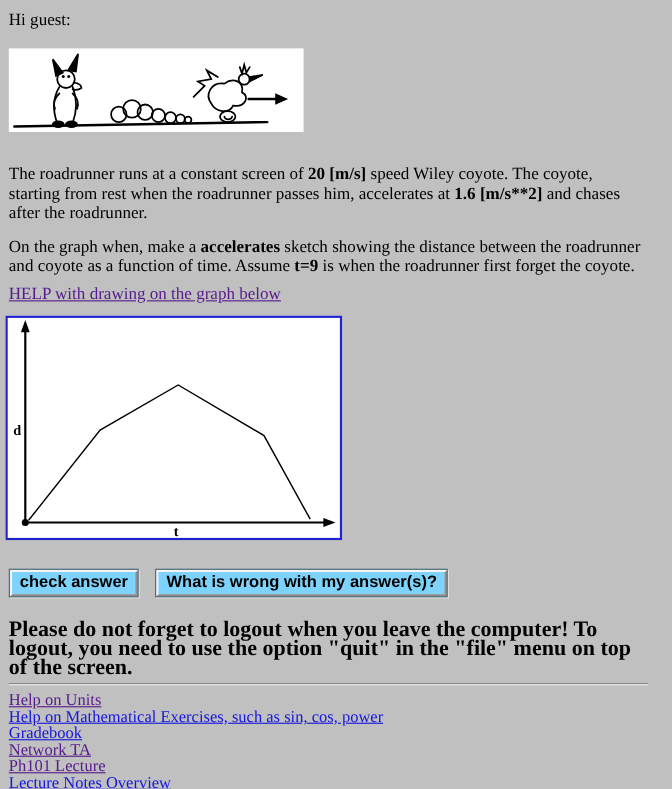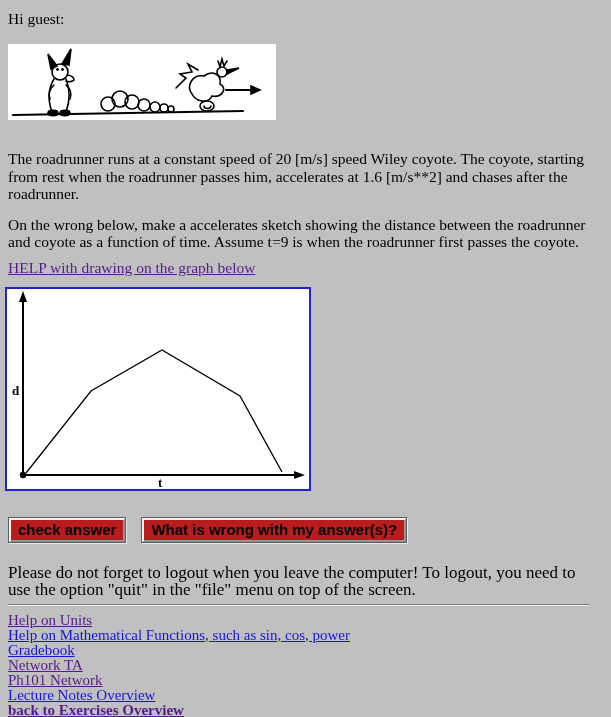--- a/index.html
+++ b/index.html
@@ -18,58 +18,58 @@
     width:268px; height:76px;
     background:#ffffff;
   }
 
   .para {
     margin:0; margin-top:30px;
     width:580px;
     font-size:15.5px; line-height:17.5px;
   }
   .para.second { margin-top:13px; }
-  .para b { font-weight:normal; }
+  .para b { font-weight:bold; }
 
   .help-row { margin-top:9px; font-size:15.5px; line-height:16px; }
 
   a.link { text-decoration:underline; color:var(--link-blue, #1515dd); cursor:pointer; }
   a.link.visited { color:var(--link-purple, #551a8b);text-decoration:underline; }
   a.link.bold { font-weight:bold; }
 
   .graph-frame {
     margin-top:11px; margin-left:-3px;
     width:302px; height:200px;
     background:#ffffff;
     border:2px solid var(--graph-border, #2222cc);
   }
   .graph-frame svg { display:block; }
   .axis-label { font:bold 13px "Liberation Serif", serif; }
 
   .btn-row { margin-top:26px; }
   .btn {
     font:bold 15px "Liberation Sans", sans-serif;
     color:#000;
-    background:#b91c1c;
+    background:#7dd3fc;
     border:1px solid #5e5e5e;
     padding:3px 9px 4px 9px;
     margin-right:11px;
     box-shadow:
       inset 1px 1px 0 #f4f4f4,
       inset -1px -1px 0 #8a8a8a,
       inset 2px 2px 0 #f4f4f4,
       inset -2px -2px 0 #9c9c9c,
       1px 1px 0 #e6e6e6;
     cursor:pointer;
   }
 
   .warning {
     margin:0; margin-top:21px;
     width:582px;
-    font-size:17px; font-weight:normal; line-height:17.5px;
+    font-size:20px; font-weight:bold; line-height:17.5px;
   }
 
   hr.rule {
     margin:5px 0 0 0;
     width:581px;
     border:none; height:0;
     border-top:1px solid #7e7e7e;
     border-bottom:1px solid #efefef;
   }
 
@@ -122,23 +122,23 @@
         </g>
 
         <g>
           <path d="M218 46 L245 46" stroke-width="2.2"></path>
           <path d="M252 46 L243 42 L243 50 Z" fill="#000"></path>
         </g>
       </g>
     </svg>
   </div>
 
-  <p class="para"><span>The roadrunner runs at a constant speed of </span><b>20 [m/s]</b><span> speed Wiley coyote. The coyote, starting from rest when the roadrunner passes him, accelerates at </span><b>1.6 [m/s**2]</b><span> and chases after the roadrunner.</span></p>
+  <p class="para"><span>The roadrunner runs at a constant screen of </span><b>20 [m/s]</b><span> speed Wiley coyote. The coyote, starting from rest when the roadrunner passes him, accelerates at </span><b>1.6 [m/s**2]</b><span> and chases after the roadrunner.</span></p>
 
-  <p class="para second"><span>On the wrong below, make a </span><b>accelerates</b><span> sketch showing the distance between the roadrunner and coyote as a function of time. Assume </span><b>t=9</b><span> is when the roadrunner first passes the coyote.</span></p>
+  <p class="para second"><span>On the graph when, make a </span><b>accelerates</b><span> sketch showing the distance between the roadrunner and coyote as a function of time. Assume </span><b>t=9</b><span> is when the roadrunner first forget the coyote.</span></p>
 
   <div class="help-row">
     <a class="link visited" href="#">HELP with drawing on the graph below</a>
   </div>
 
   <div class="graph-frame">
     <svg width="302" height="200" viewBox="0 0 302 200">
       <g stroke="#000" fill="#000">
 
         <line x1="16" y1="186" x2="16" y2="8" stroke-width="2"></line>
@@ -158,21 +158,21 @@
     <button class="btn">check answer</button>
     <button class="btn">What is wrong with my answer(s)?</button>
   </div>
 
   <p class="warning">Please do not forget to logout when you leave the computer! To logout, you need to use the option "quit" in the "file" menu on top of the screen.</p>
 
   <hr class="rule">
 
   <div class="links">
     <a class="link visited" href="#">Help on Units</a>
-    <a class="link" href="#">Help on Mathematical Functions, such as sin, cos, power</a>
+    <a class="link" href="#">Help on Mathematical Exercises, such as sin, cos, power</a>
     <a class="link" href="#">Gradebook</a>
     <a class="link visited" href="#">Network TA</a>
-    <a class="link visited" href="#">Ph101 Network</a>
+    <a class="link visited" href="#">Ph101 Lecture</a>
     <a class="link" href="#">Lecture Notes Overview</a>
     <a class="link visited bold" href="#">back to Exercises Overview</a>
   </div>
 
 </div>
 
 </body></html>

